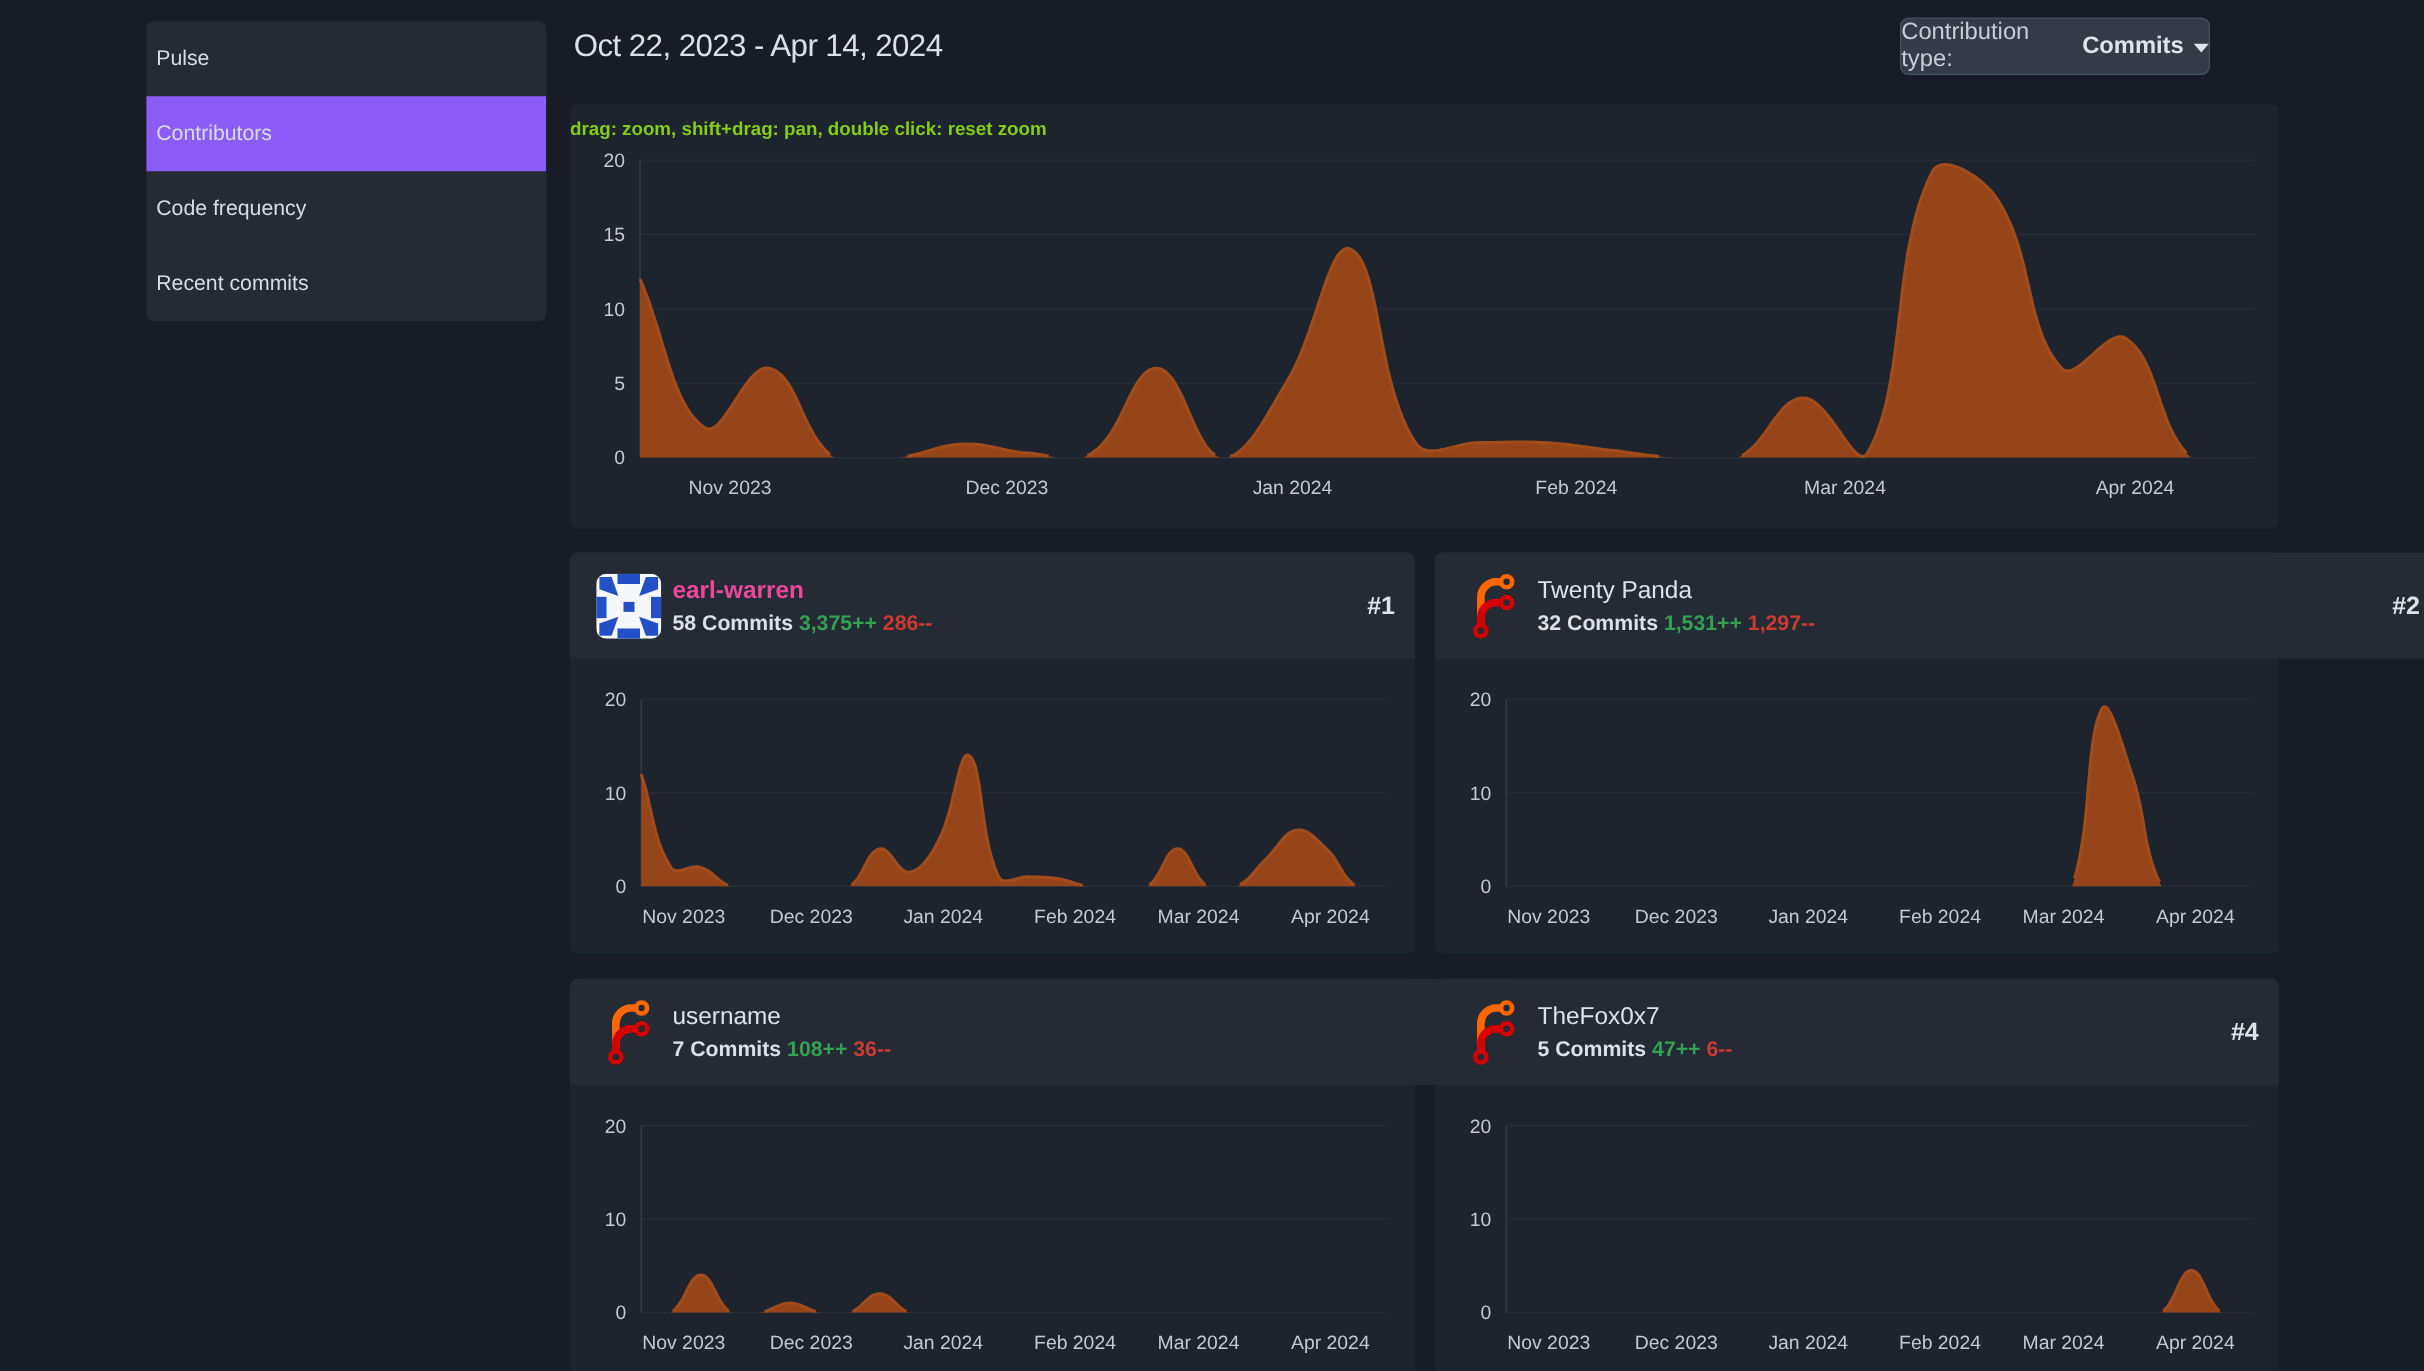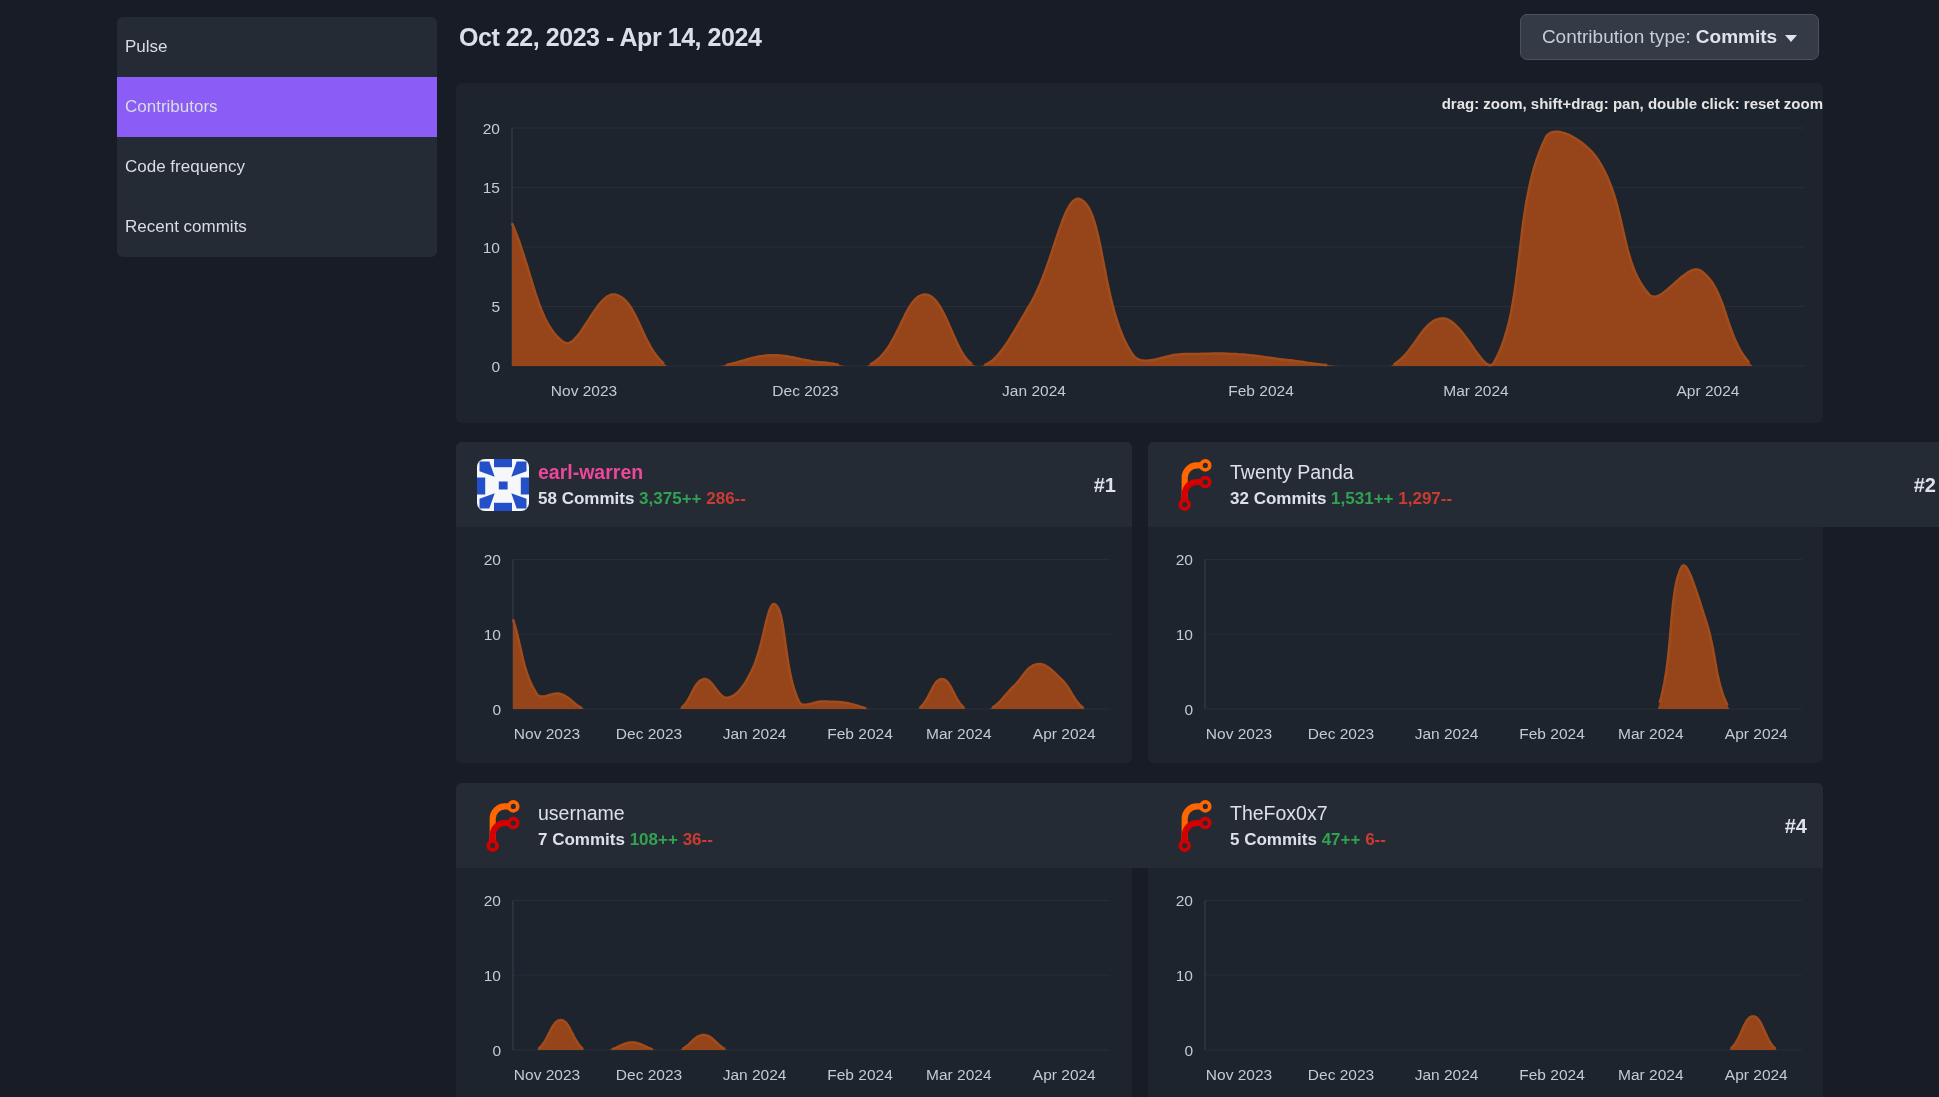--- a/index.html
+++ b/index.html
@@ -1,32 +1,32 @@
 <!DOCTYPE html>
 <html><head><meta charset="utf-8"><title>Contributors</title>
 <style>
 * { margin:0; padding:0; box-sizing:border-box; }
 html,body { width:1939px; height:1097px; background:#171c26; overflow:hidden;
   font-family:"Liberation Sans",sans-serif; }
 .menu { position:absolute; left:117px; top:17px; width:320px; border-radius:6px;
   background:#252b35; overflow:hidden; }
 .menu .item { height:60px; line-height:60px; padding-left:8px; font-size:17px; color:#d8dde3; }
 .menu .item.sel { background:#8b5cf6; }
-h2.heading { position:absolute; left:459px; top:23px; font-size:25px; font-weight:bold;
+h2.heading { position:absolute; left:459px; top:23px; font-size:25px; font-weight:normal;
   color:#dbe0e7; letter-spacing:-0.45px; }
-.btn { position:absolute; left:1520px; top:14px; width:299px; height:46px; border-radius:7px;
+.btn { position:absolute; left:1520px; top:14px; width:248px; height:46px; border-radius:7px;
   background:#343b47; border:1px solid #4a5262; color:#c6cdd6; font-size:19px;
   display:flex; align-items:center; justify-content:center; }
 .btn b { color:#dfe4ea; margin-left:5px; }
 .caret { width:0; height:0; border-left:6px solid transparent; border-right:6px solid transparent;
   border-top:7px solid #dfe4ea; margin-left:8px; margin-top:2px; }
 .card { position:absolute; background:#1d242e; border-radius:6px; }
 .bigcard { left:456px; top:83px; width:1367px; height:340px; }
-.hint { position:absolute; left:0; top:12px; width:100%; text-align:right;
-  font-size:15px; font-weight:bold; color:#e5e5e5; }
+.hint { position:absolute; left:0; top:12px; width:100%; text-align:left;
+  font-size:15px; font-weight:bold; color:#84cc16; }
 .chead { position:absolute; left:0; top:0; height:85px; background:#252b35;
   border-radius:6px 6px 0 0; display:flex; align-items:center; }
 .avatar { margin-left:21px; width:52px; height:52px; flex:none; }
 .avatar svg { display:block; }
 .cinfo { margin-left:9px; flex:1; min-width:0; }
 .cname { font-size:19.5px; color:#dce1e8; margin-bottom:5px; }
 .cname.lnk { color:#ec4899;font-weight:bold; }
 .cstats { font-size:17px; font-weight:bold; }
 .cstats .w { color:#dce1e8;text-align:right; }
 .cstats .g { color:#32a251; }

